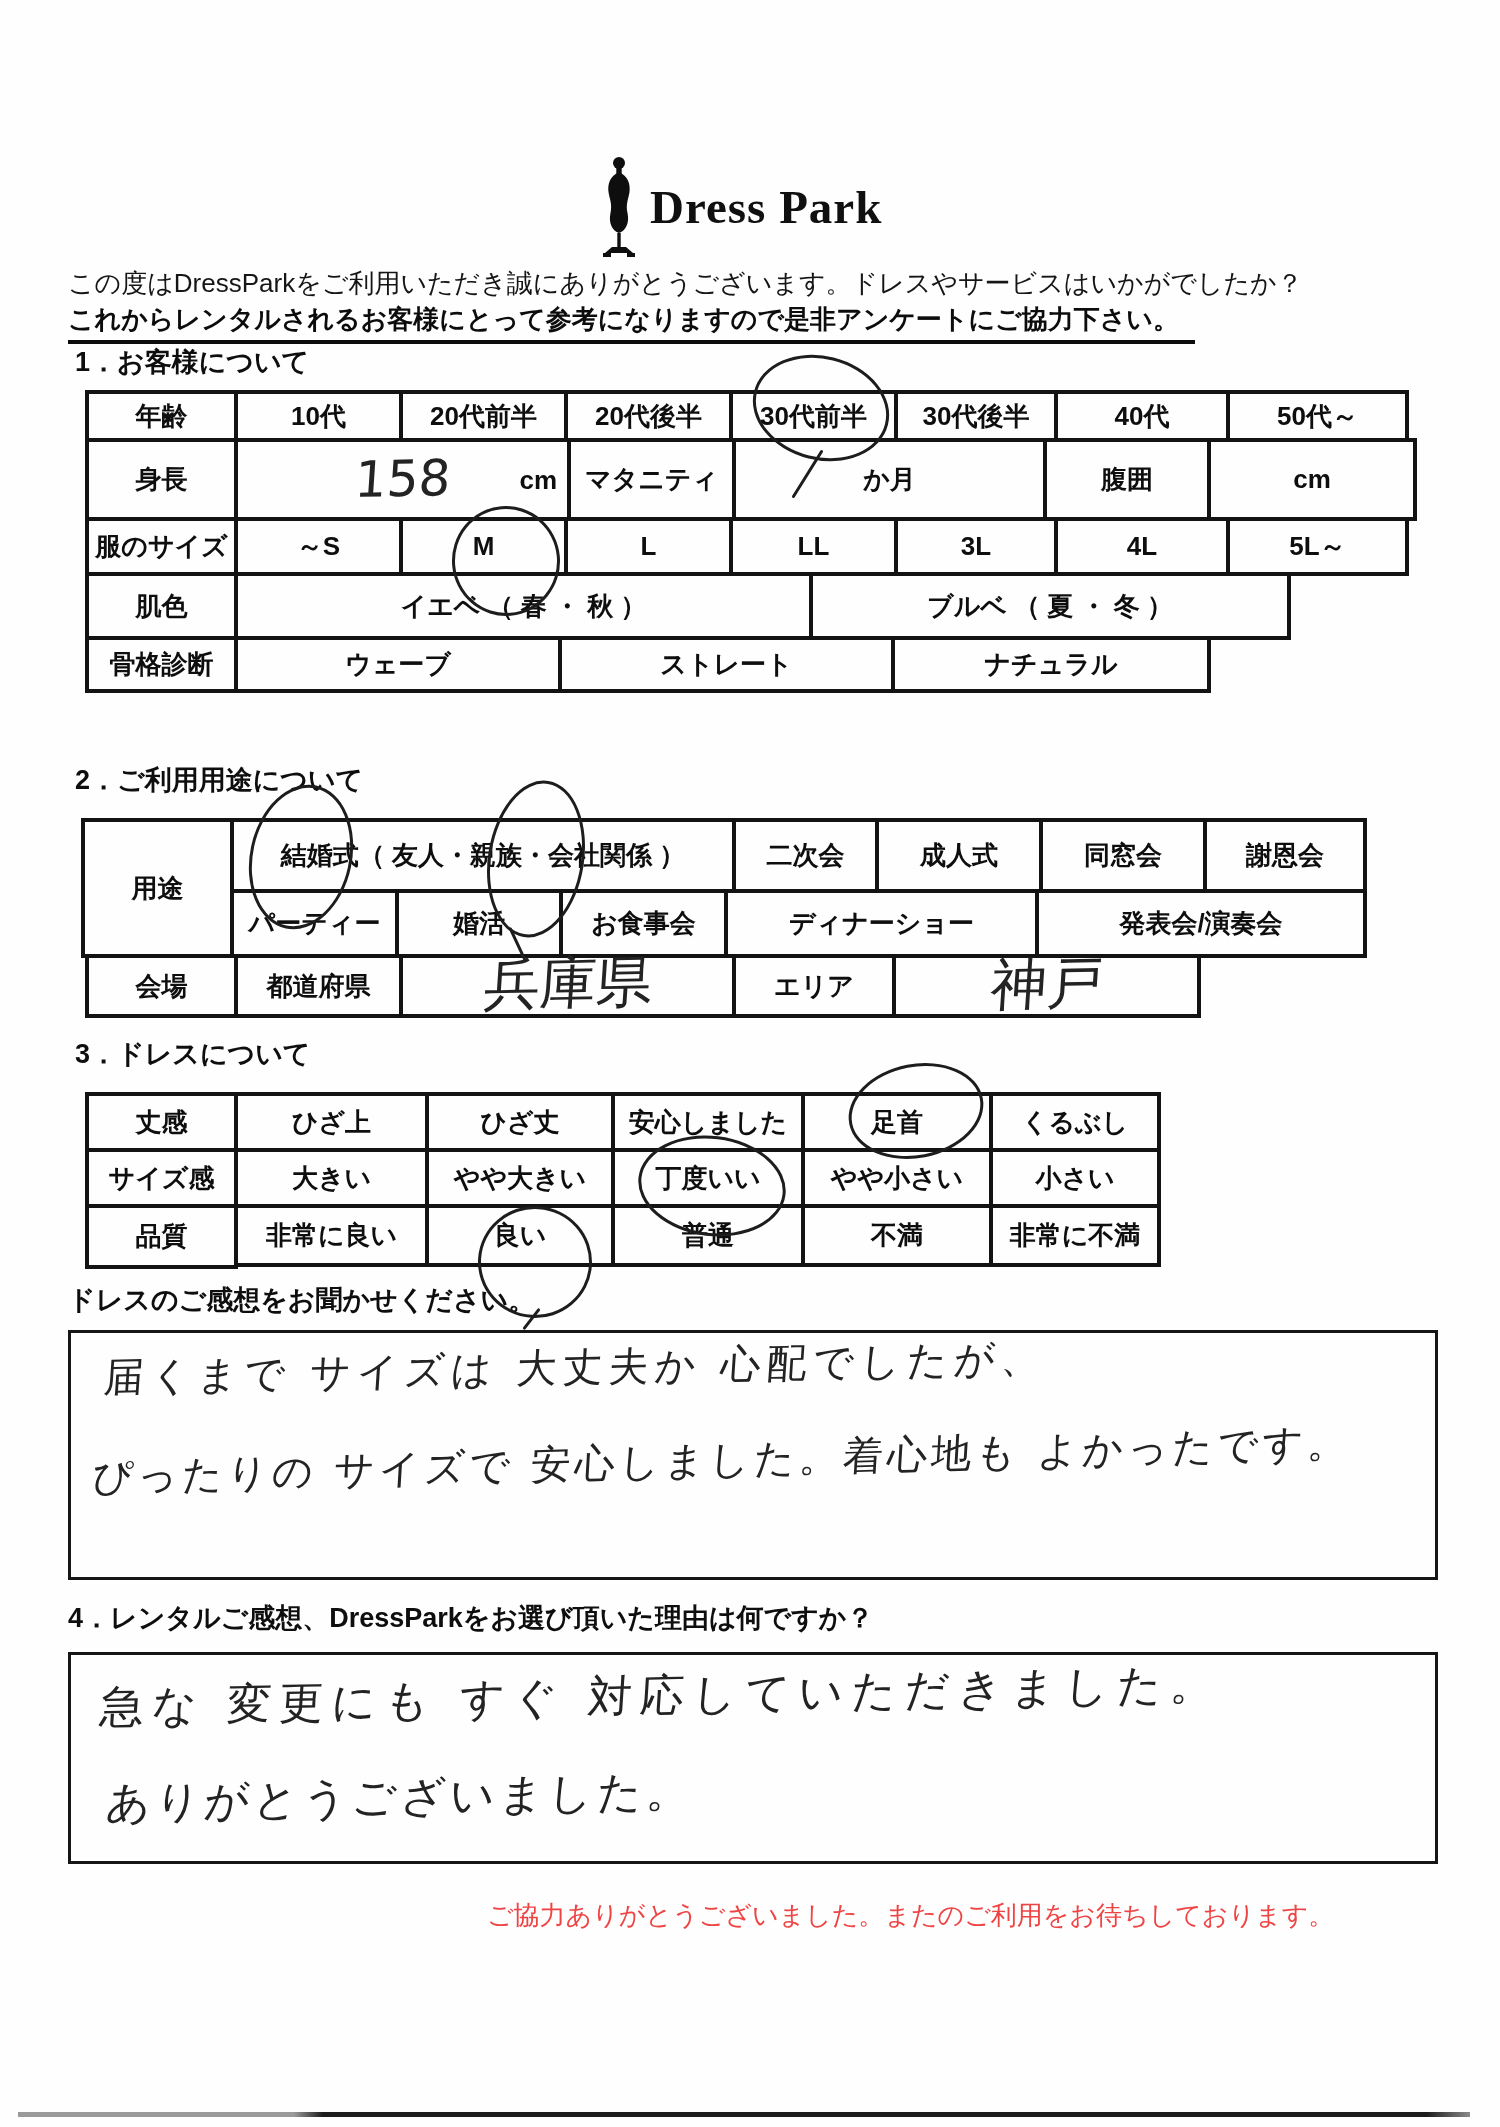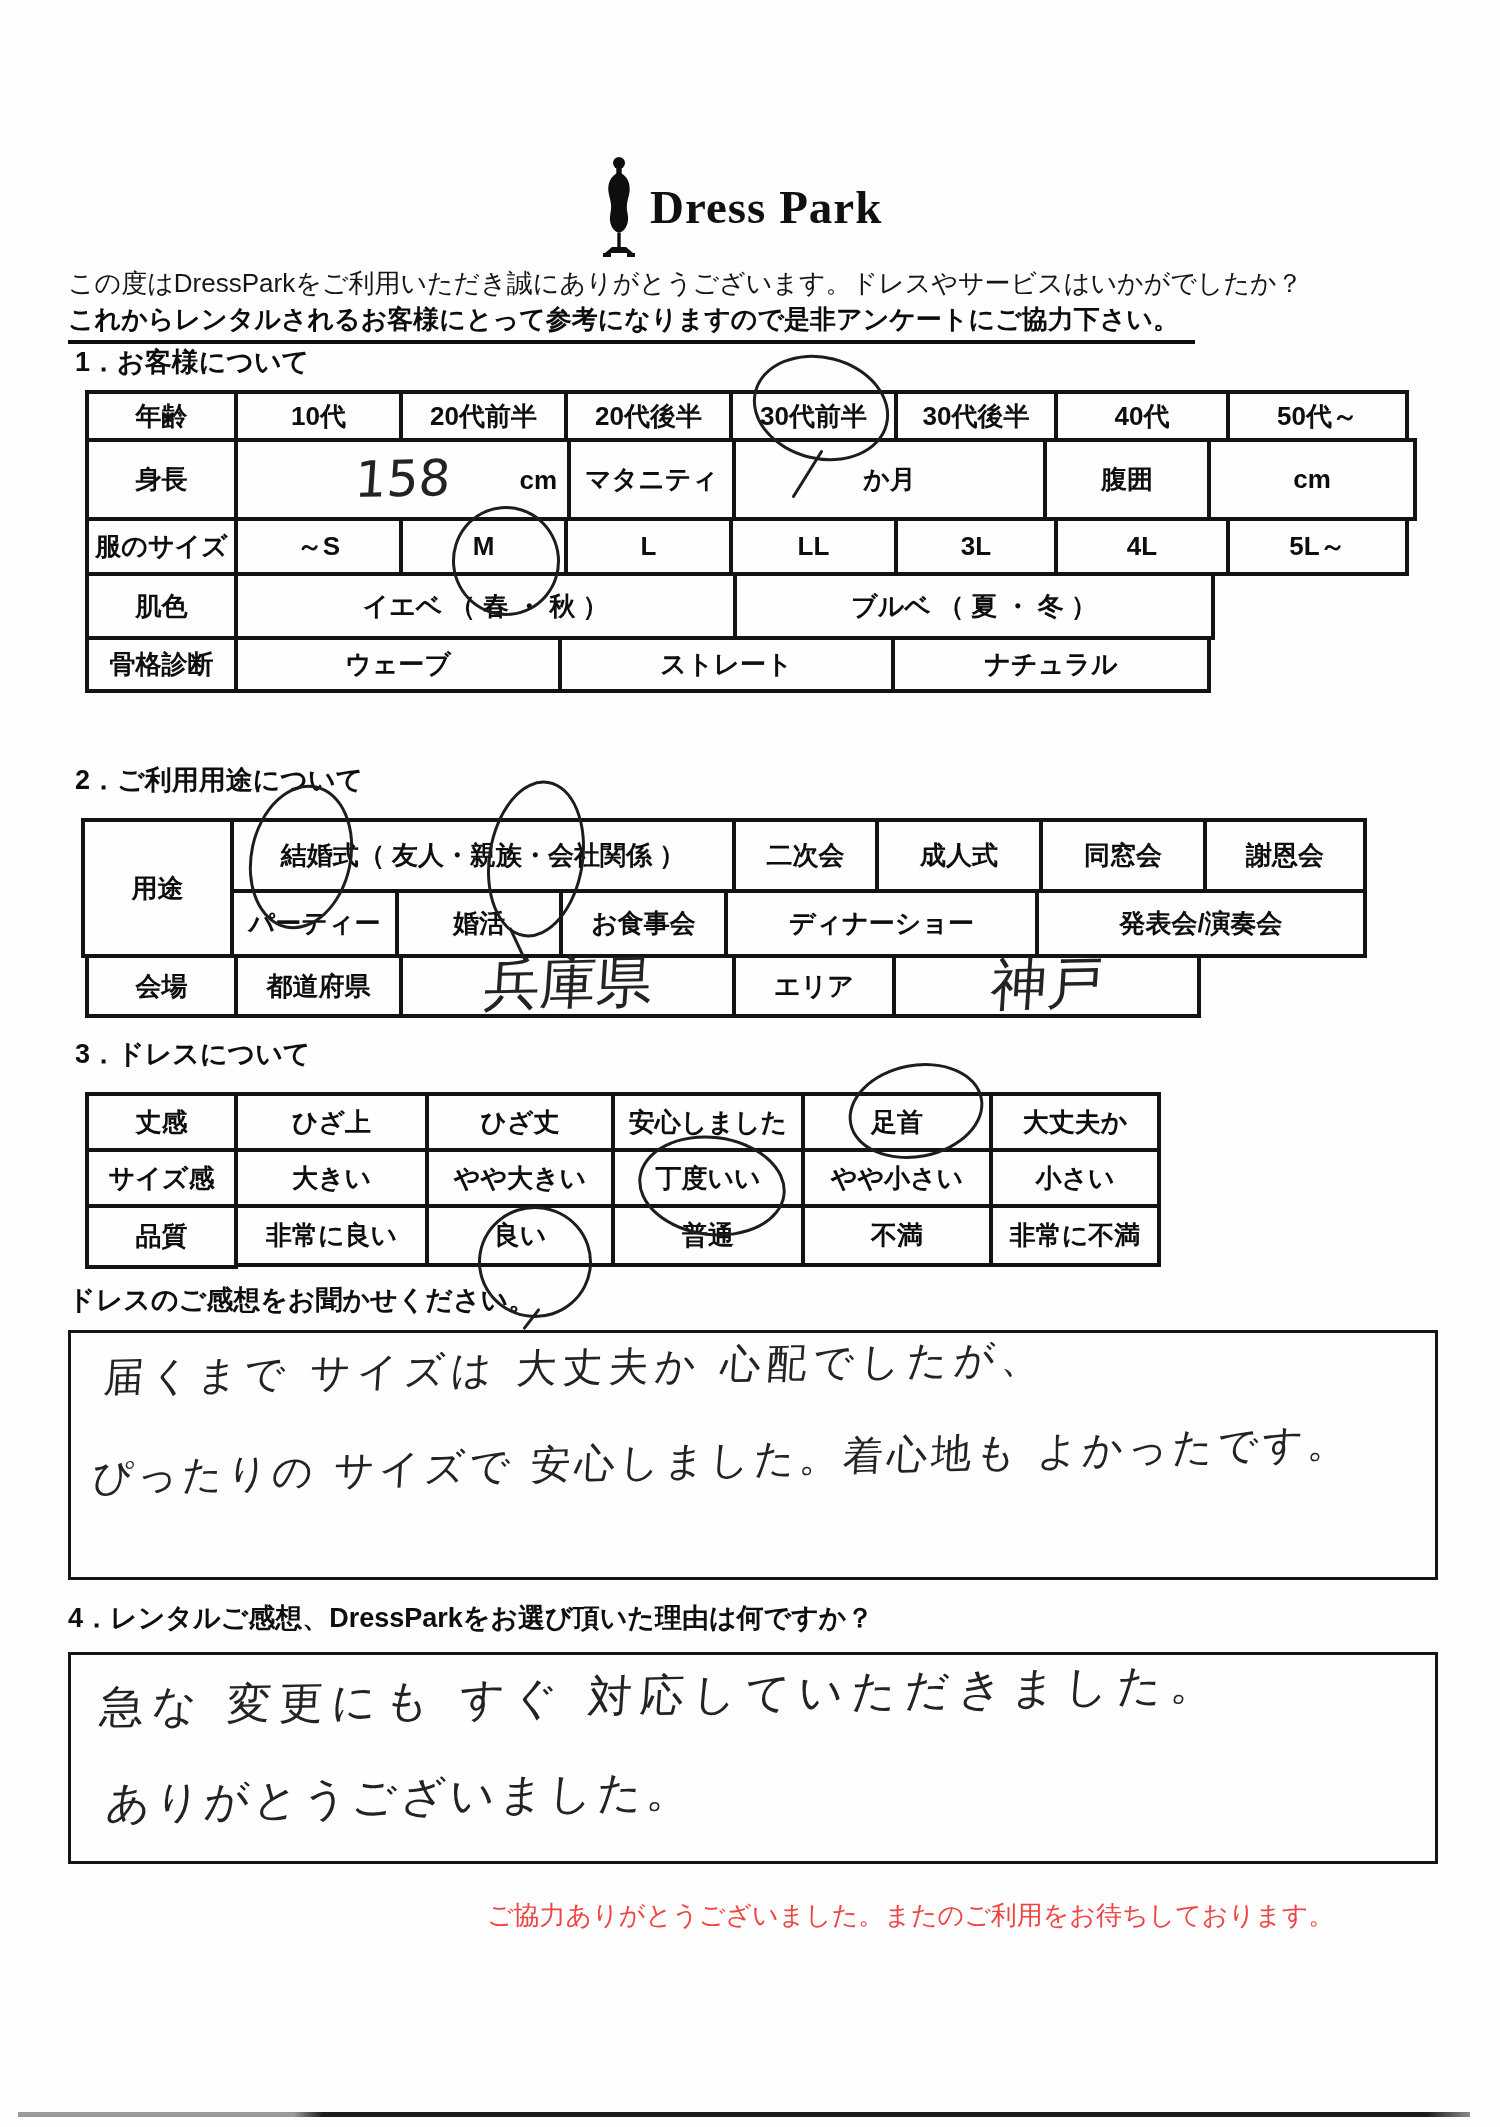--- a/index.html
+++ b/index.html
@@ -98,21 +98,21 @@
       <div class="tc" style="width:169px;height:59px;">～S</div>
       <div class="tc" style="width:169px;height:59px;">M</div>
       <div class="tc" style="width:169px;height:59px;">L</div>
       <div class="tc" style="width:169px;height:59px;">LL</div>
       <div class="tc" style="width:164px;height:59px;">3L</div>
       <div class="tc" style="width:176px;height:59px;">4L</div>
       <div class="tc" style="width:183px;height:59px;">5L～</div>
     </div>
     <div class="trow mt">
       <div class="tc" style="width:153px;height:68px;">肌色</div>
-      <div class="tc" style="width:503px;height:68px;">イエベ （ 春 ・ 秋 ）</div>
+      <div class="tc" style="width:579px;height:68px;">イエベ （ 春 ・ 秋 ）</div>
       <div class="tc" style="width:482px;height:68px;">ブルベ （ 夏 ・ 冬 ）</div>
     </div>
     <div class="trow mt">
       <div class="tc" style="width:153px;height:57px;">骨格診断</div>
       <div class="tc" style="width:328px;height:57px;">ウェーブ</div>
       <div class="tc" style="width:337px;height:57px;">ストレート</div>
       <div class="tc" style="width:320px;height:57px;">ナチュラル</div>
     </div>
   </div>
 
@@ -158,21 +158,21 @@
 
   <div class="stitle" style="left:75px; top:1036px;">3．ドレスについて</div>
 
   <div class="tbl" style="left:85px; top:1092px;">
     <div class="trow">
       <div class="tc" style="width:153px;height:60px;">丈感</div>
       <div class="tc" style="width:195px;height:60px;">ひざ上</div>
       <div class="tc" style="width:190px;height:60px;">ひざ丈</div>
       <div class="tc" style="width:194px;height:60px;">安心しました</div>
       <div class="tc" style="width:192px;height:60px;">足首</div>
-      <div class="tc" style="width:172px;height:60px;">大丈夫か</div>
+      <div class="tc" style="width:172px;height:60px;">くるぶし</div>
     </div>
     <div class="trow mt">
       <div class="tc" style="width:153px;height:60px;">サイズ感</div>
       <div class="tc" style="width:195px;height:60px;">大きい</div>
       <div class="tc" style="width:190px;height:60px;">やや大きい</div>
       <div class="tc" style="width:194px;height:60px;">丁度いい</div>
       <div class="tc" style="width:192px;height:60px;">やや小さい</div>
       <div class="tc" style="width:172px;height:60px;">小さい</div>
     </div>
     <div class="trow mt">

